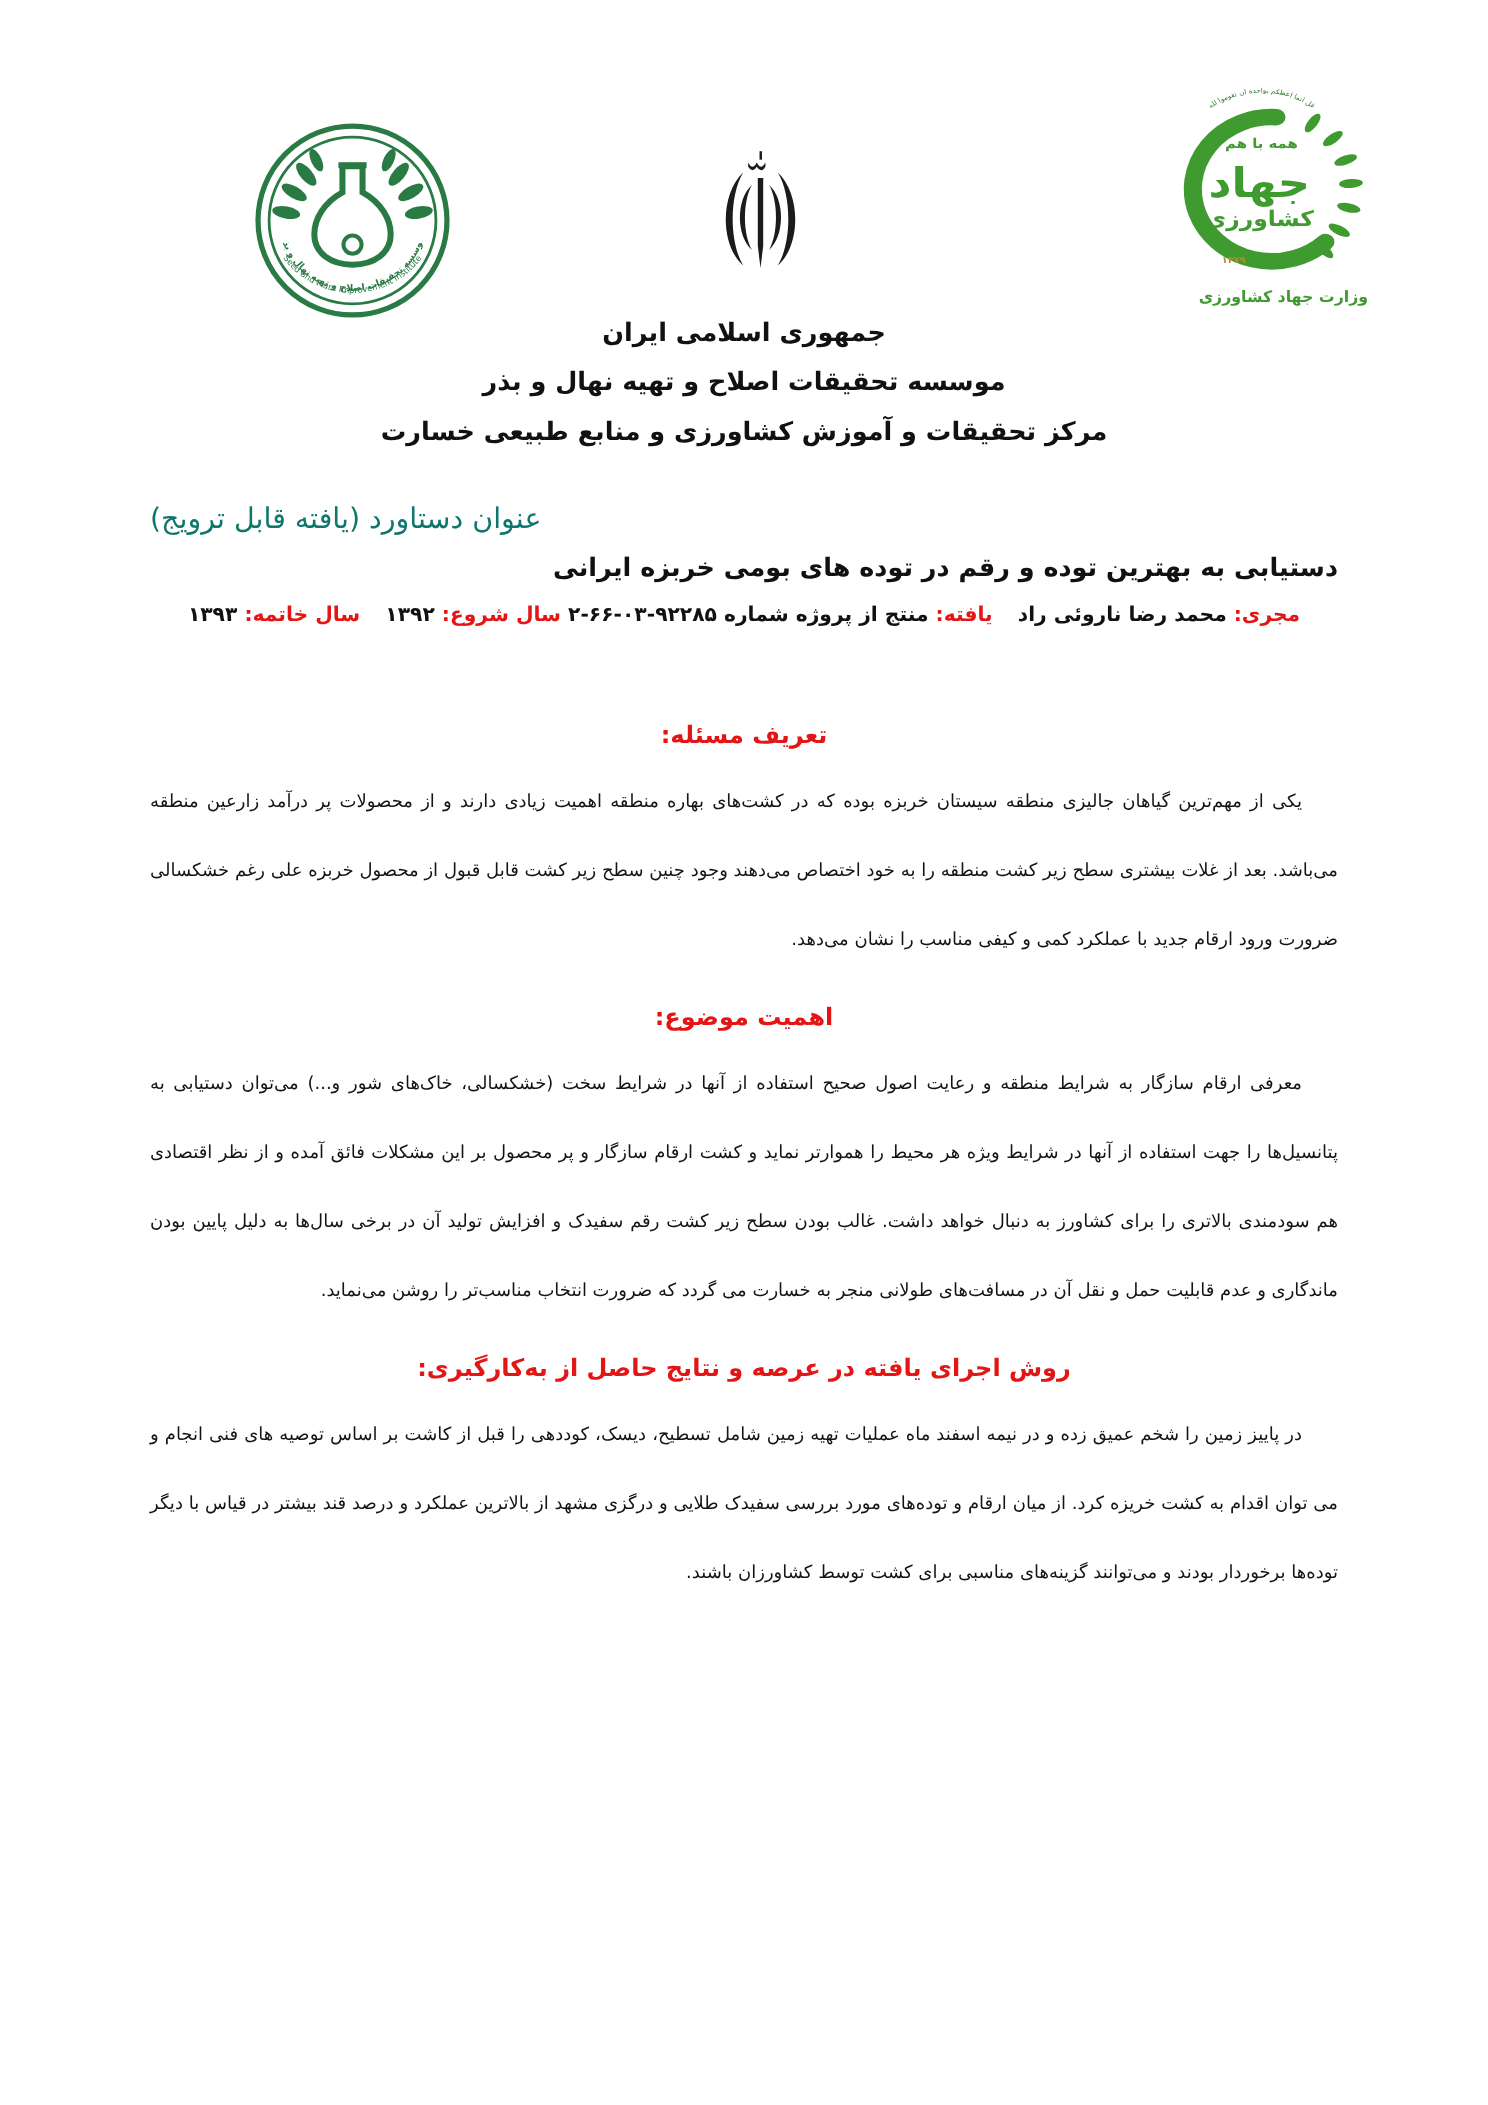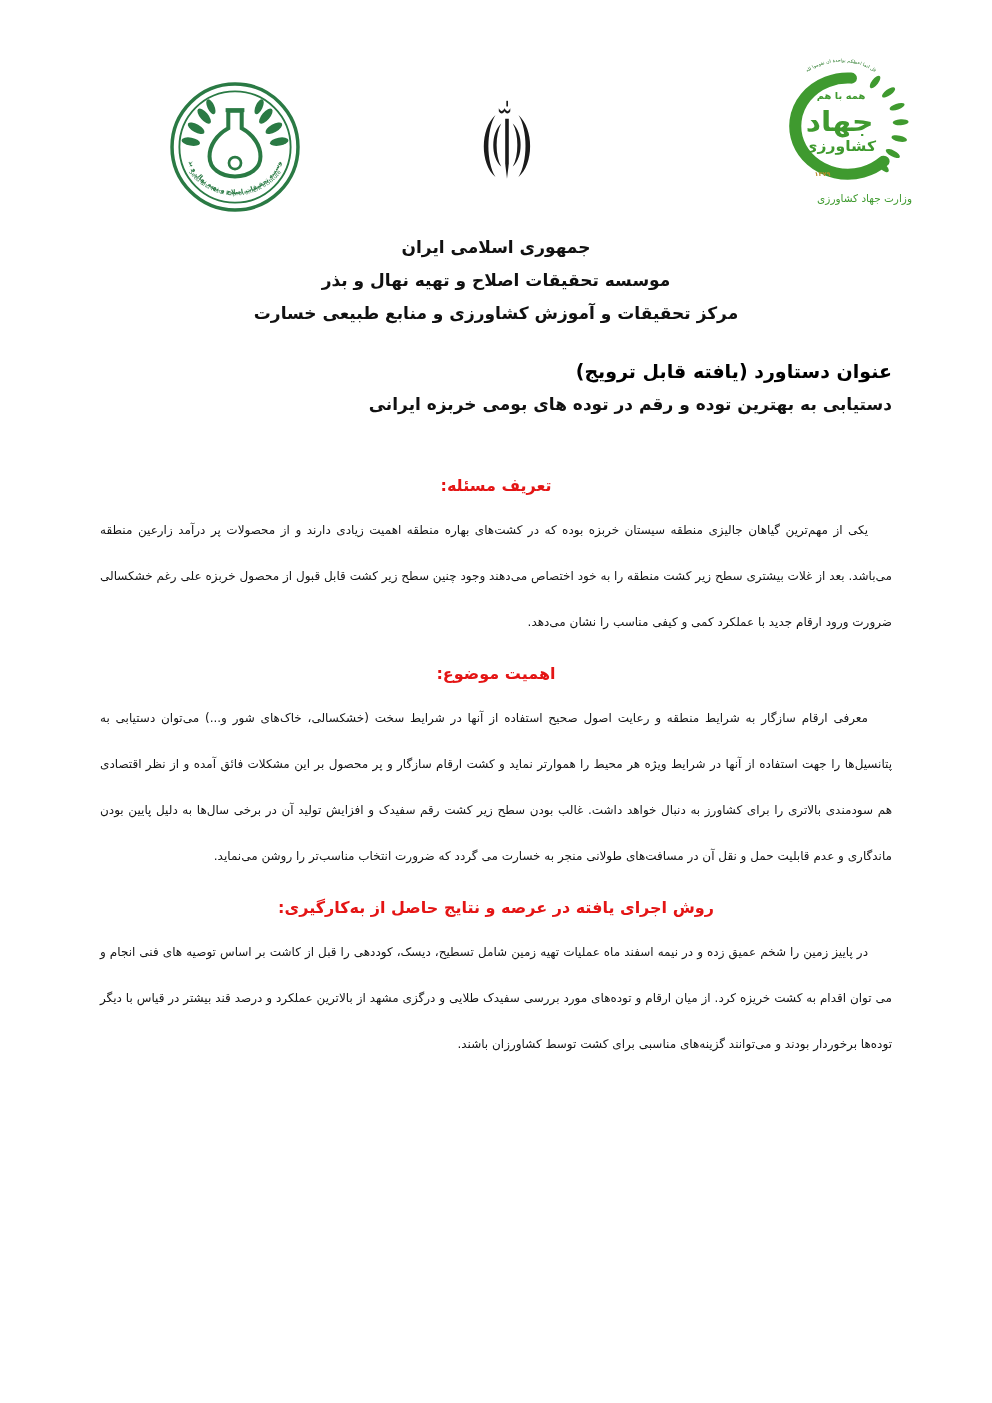--- a/index.html
+++ b/index.html
@@ -11,36 +11,35 @@
     font-family:"DejaVu Sans", sans-serif;
     color:#1c1c1c;
     overflow:hidden;
   }
   
   .logo{position:absolute;}
   .logo-left{left:168px;top:80px;width:134px;height:134px;}
   .logo-center{left:466px;top:98px;width:82px;height:94px;}
   .logo-right{left:770px;top:56px;width:142px;}
   .logo-right .caption{
-    font-size:10.5px;font-weight:normal;color:#3f9a2f;margin-top:2px;
+    font-size:10.5px;font-weight:bold;color:#3f9a2f;margin-top:2px;
     direction:rtl;
   }
   
   .content{
     position:relative;
     padding:206px 100px 0 100px;
     direction:rtl;
-    margin-top:25px;
   }
   .hdr-line{
     text-align:center;font-weight:bold;font-size:17px;line-height:33px;color:#111;
   }
   .doc-title{
-    text-align:right;font-weight:bold;font-size:19px;line-height:26px;
-    margin-top:28px;color:#000000;
+    text-align:left;font-weight:normal;font-size:19px;line-height:26px;
+    margin-top:28px;color:#0f766e;
   }
   .doc-subtitle{
     font-weight:bold;font-size:17px;margin-top:10px;color:#111;
   }
   .meta-line{
     text-align:center;font-weight:bold;font-size:13.5px;margin-top:13px;color:#111;
     white-space:nowrap;
   }
   .meta-line .lbl{color:#e41515;}
   .meta-line .gap{margin-right:12px;}
@@ -144,20 +143,30 @@
 
   <div class="content">
 
     <div class="hdr-line">جمهوری اسلامی ایران</div>
     <div class="hdr-line">موسسه تحقیقات اصلاح و تهیه نهال و بذر</div>
     <div class="hdr-line">مرکز تحقیقات و آموزش کشاورزی و منابع طبیعی خسارت</div>
 
     <div class="doc-title">عنوان دستاورد (یافته قابل ترویج)</div>
     <div class="doc-subtitle">دستیابی به بهترین توده و رقم در توده های بومی خربزه ایرانی</div>
 
+    <div class="meta-line">
+      <span class="lbl">مجری:</span>
+      <span>محمد رضا ناروئی راد</span>
+      <span class="lbl gap">یافته:</span>
+      <span>منتج از پروژه شماره ۹۲۲۸۵-۰۳-۶۶-۲</span>
+      <span class="lbl">سال شروع:</span>
+      <span>۱۳۹۲</span>
+      <span class="lbl gap">سال خاتمه:</span>
+      <span>۱۳۹۳</span>
+    </div>
 
     <div class="sections">
 
       <div class="sec-heading">تعریف مسئله:</div>
       <p class="sec-body">یکی از مهم‌ترین گیاهان جالیزی منطقه سیستان خربزه بوده که در کشت‌های بهاره منطقه اهمیت زیادی دارند و از محصولات پر درآمد زارعین منطقه می‌باشد. بعد از غلات بیشتری سطح زیر کشت منطقه را به خود اختصاص می‌دهند وجود چنین سطح زیر کشت قابل قبول از محصول خربزه علی رغم خشکسالی ضرورت ورود ارقام جدید با عملکرد کمی و کیفی مناسب را نشان می‌دهد.</p>
 
       <div class="sec-heading">اهمیت موضوع:</div>
       <p class="sec-body">معرفی ارقام سازگار به شرایط منطقه و رعایت اصول صحیح استفاده از آنها در شرایط سخت (خشکسالی، خاک‌های شور و...) می‌توان دستیابی به پتانسیل‌ها را جهت استفاده از آنها در شرایط ویژه هر محیط را هموارتر نماید و کشت ارقام سازگار و پر محصول بر این مشکلات فائق آمده و از نظر اقتصادی هم سودمندی بالاتری را برای کشاورز به دنبال خواهد داشت. غالب بودن سطح زیر کشت رقم سفیدک و افزایش تولید آن در برخی سال‌ها به دلیل پایین بودن ماندگاری و عدم قابلیت حمل و نقل آن در مسافت‌های طولانی منجر به خسارت می گردد که ضرورت انتخاب مناسب‌تر را روشن می‌نماید.</p>
 
       <div class="sec-heading">روش اجرای یافته در عرصه و نتایج حاصل از به‌کارگیری:</div>

